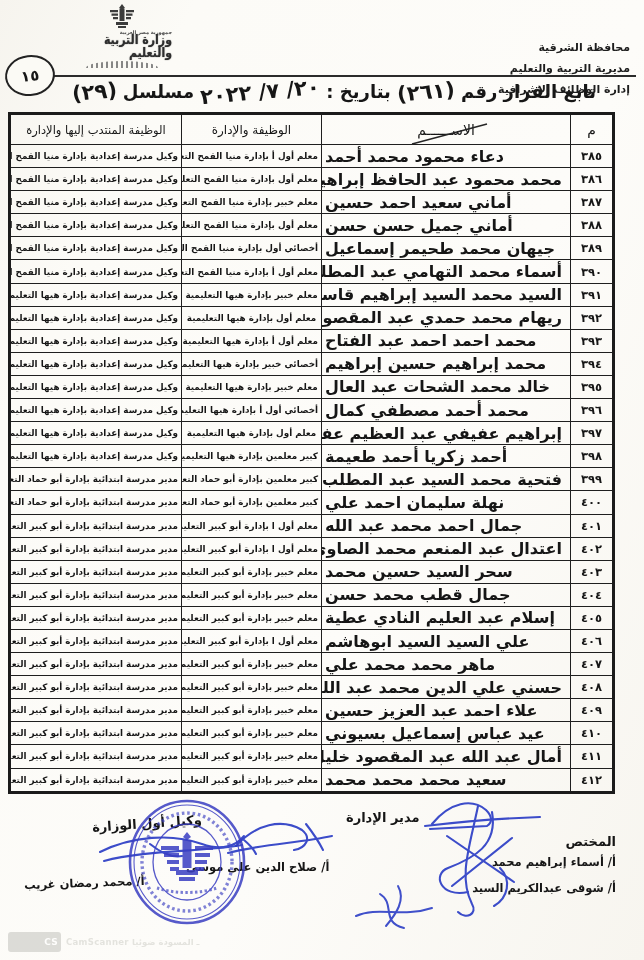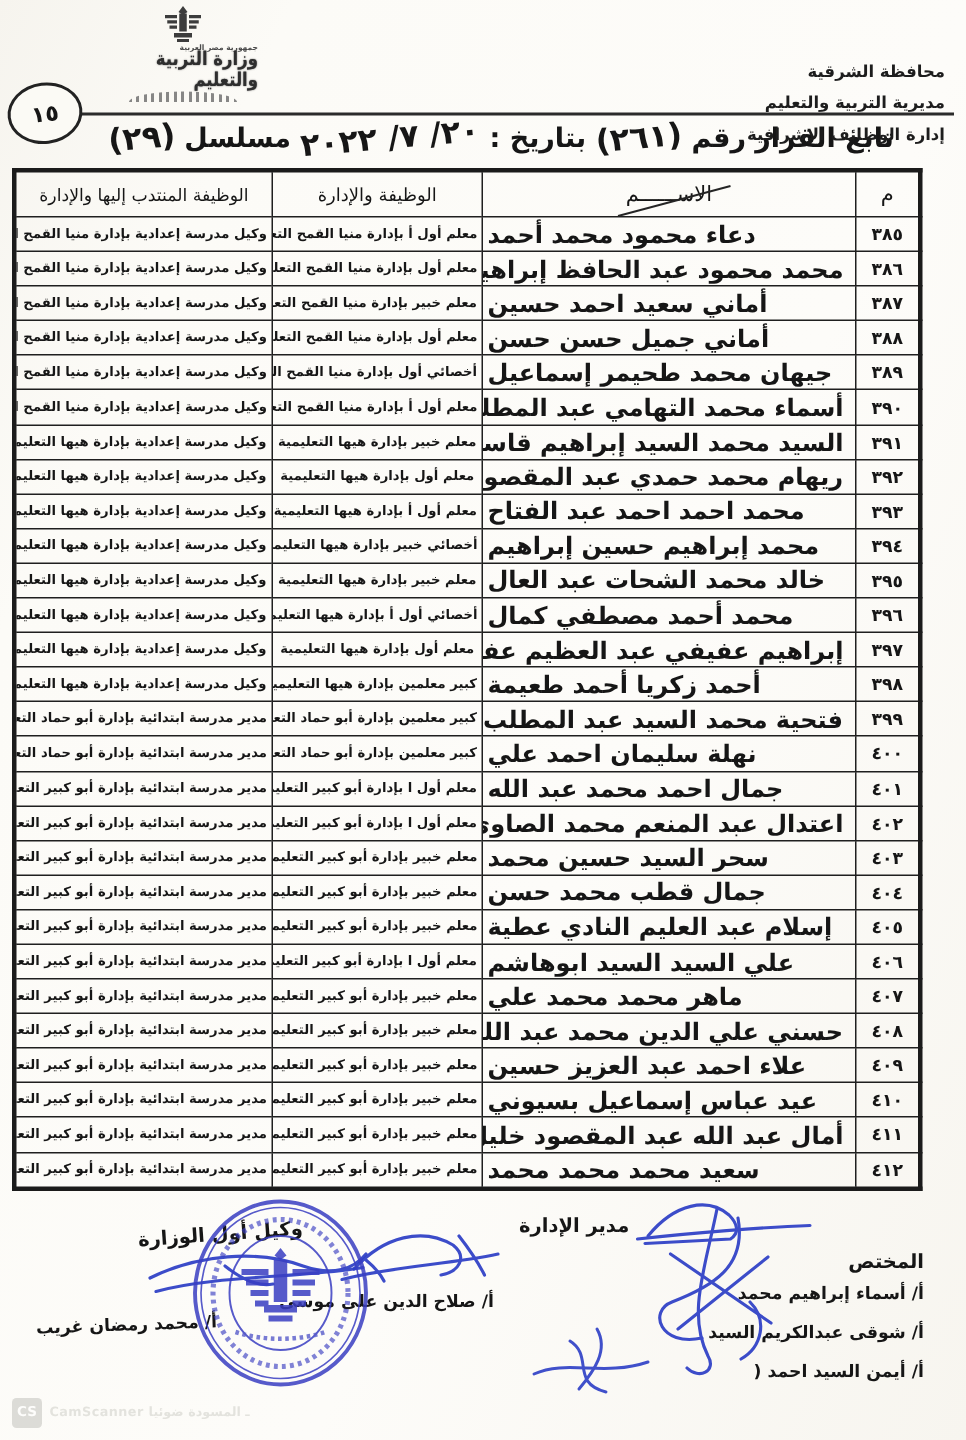--- a/index.html
+++ b/index.html
@@ -50,21 +50,21 @@
   .blk-director-name{position:absolute;left:186px;top:860px;z-index:3;}
   .blk-under-title{position:absolute;left:92px;top:816px;transform:rotate(-4deg);z-index:3;}
   .blk-under-name{position:absolute;left:24px;top:876px;transform:rotate(-2deg);z-index:3;}
   
   .ink{position:absolute;left:0;top:0;width:644px;height:960px;pointer-events:none;z-index:5;}
   
   .watermark{position:absolute;left:8px;top:932px;display:flex;align-items:center;gap:5px;
              direction:ltr;opacity:.55;z-index:3;}
   .wm-badge{width:20px;height:20px;background:#c2c2bd;border-radius:3px;color:#fff;
             font-size:9px;font-weight:700;display:flex;align-items:center;justify-content:center;
-            font-family:"DejaVu Sans",sans-serif;}
+            font-family:"DejaVu Sans",sans-serif;padding-left:33px;}
   .wm-text{font-size:8.5px;color:#cfcfc8;font-weight:700;letter-spacing:.3px;}
 </style>
 </head>
 <body>
 
 <div class="page">
 
   <div class="letterhead">
       <div class="lh-line">محافظة الشرقية</div>
       <div class="lh-line">مديرية التربية والتعليم</div>
@@ -288,21 +288,20 @@
           <td class="t-sec">مدير مدرسة ابتدائية بإدارة أبو كبير التعليمية</td>
         </tr>
       </tbody>
   </table>
 
   <div class="blk-specialist">
     <div class="ft-title">المختص</div>
     <div>
         <div class="sig-name">أ/ أسماء إبراهيم محمد</div>
         <div class="sig-name">أ/ شوقى عبدالكريم السيد</div>
-        <div class="sig-name">أ/ أيمن السيد احمد (</div>
       </div>
   </div>
   <div class="blk-director-title ft-title">مدير الإدارة</div>
   <div class="blk-director-name sig-name">أ/ صلاح الدين على موسى</div>
   <div class="blk-under-title ft-title">وكيل أول الوزارة</div>
   <div class="blk-under-name sig-name">أ/ محمد رمضان غريب</div>
 
   <svg class="ink" viewBox="0 0 644 960">
 
     <path d="M487 124 L412 144" stroke="#252525" stroke-width="1.4" fill="none"></path>

